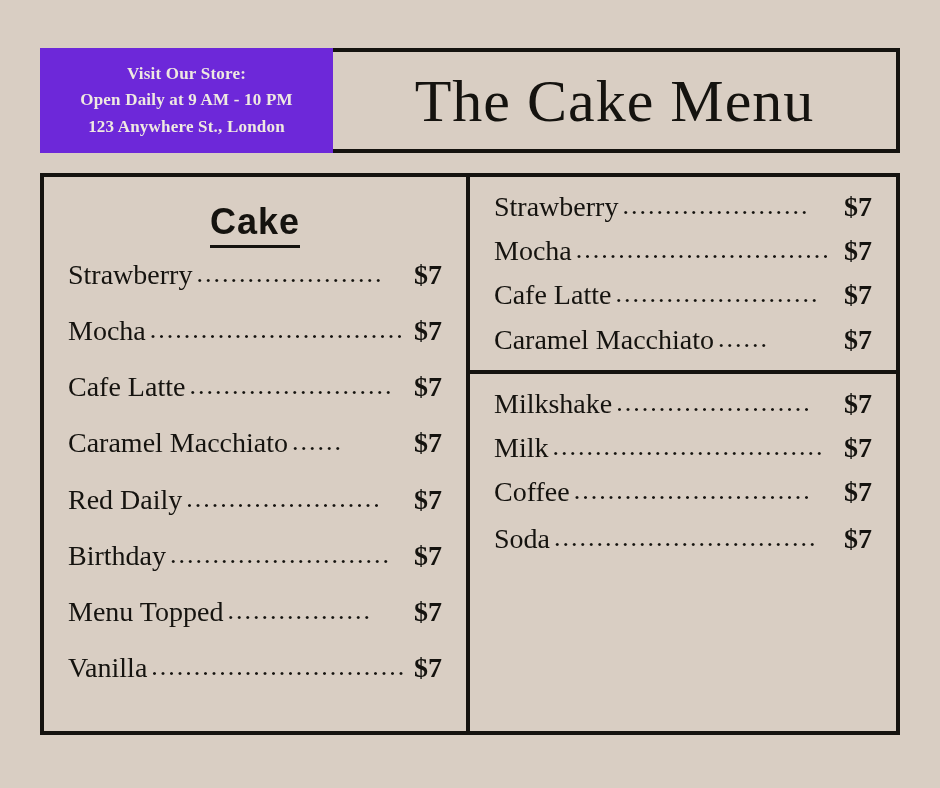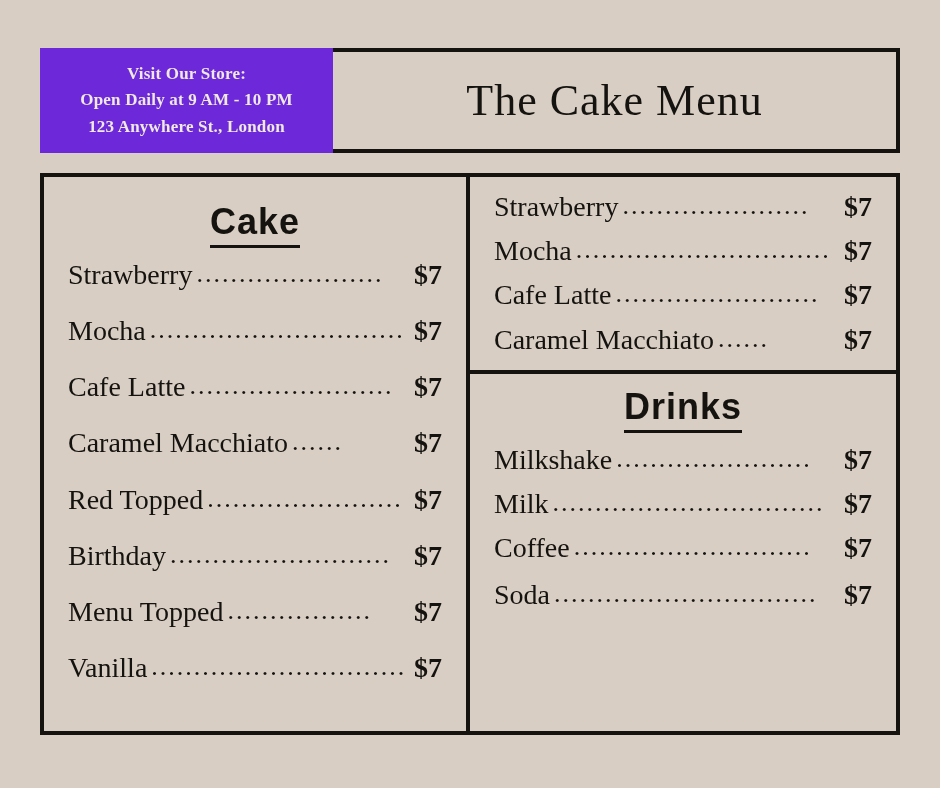--- a/index.html
+++ b/index.html
@@ -54,21 +54,21 @@
     border: 4px solid #15130f;
     border-left: none;
     box-sizing: border-box;
     display: flex;
     align-items: center;
     justify-content: center;
     background: #d9cec3;
   }
   .title-box .title {
     font-family: "Liberation Serif", serif;
-    font-size: 44px;
+    font-size: 60px;
     line-height: 1;
     letter-spacing: 1px;
     color: #15130f;
     white-space: nowrap;
   }
 
   
   .panels {
     margin-top: 20px;
     height: 562px;
@@ -187,21 +187,21 @@
           <span class="item-name">Cafe Latte</span>
           <span class="dots">........................</span>
           <span class="price">$7</span>
         </li>
         <li class="item">
           <span class="item-name">Caramel Macchiato</span>
           <span class="dots">......</span>
           <span class="price">$7</span>
         </li>
         <li class="item">
-          <span class="item-name">Red Topped</span>
+          <span class="item-name">Red Daily</span>
           <span class="dots">.......................</span>
           <span class="price">$7</span>
         </li>
         <li class="item">
           <span class="item-name">Birthday</span>
           <span class="dots">..........................</span>
           <span class="price">$7</span>
         </li>
         <li class="item">
           <span class="item-name">Menu Topped</span>
@@ -237,23 +237,20 @@
           </li>
           <li class="item">
             <span class="item-name">Caramel Macchiato</span>
             <span class="dots">......</span>
             <span class="price">$7</span>
           </li>
         </ul>
       </div>
 
       <div class="section-bottom">
-        <h2 class="section-title">
-          <span>Drinks</span>
-        </h2>
         <ul class="items">
           <li class="item">
             <span class="item-name">Milkshake</span>
             <span class="dots">.......................</span>
             <span class="price">$7</span>
           </li>
           <li class="item">
             <span class="item-name">Milk</span>
             <span class="dots">................................</span>
             <span class="price">$7</span>

